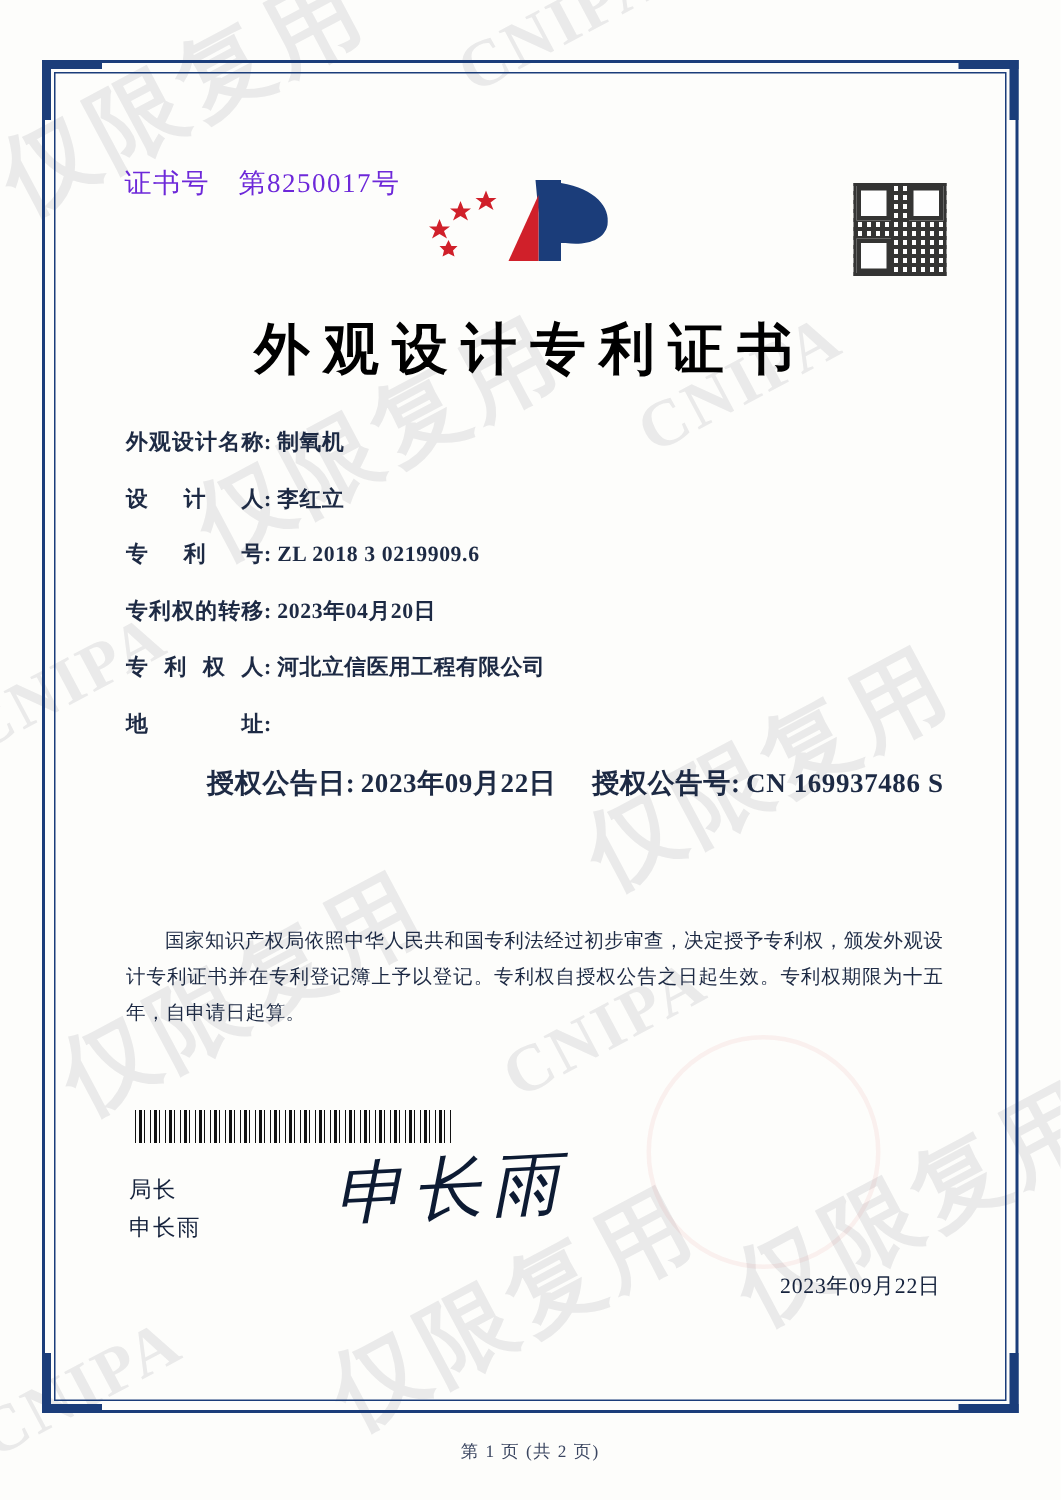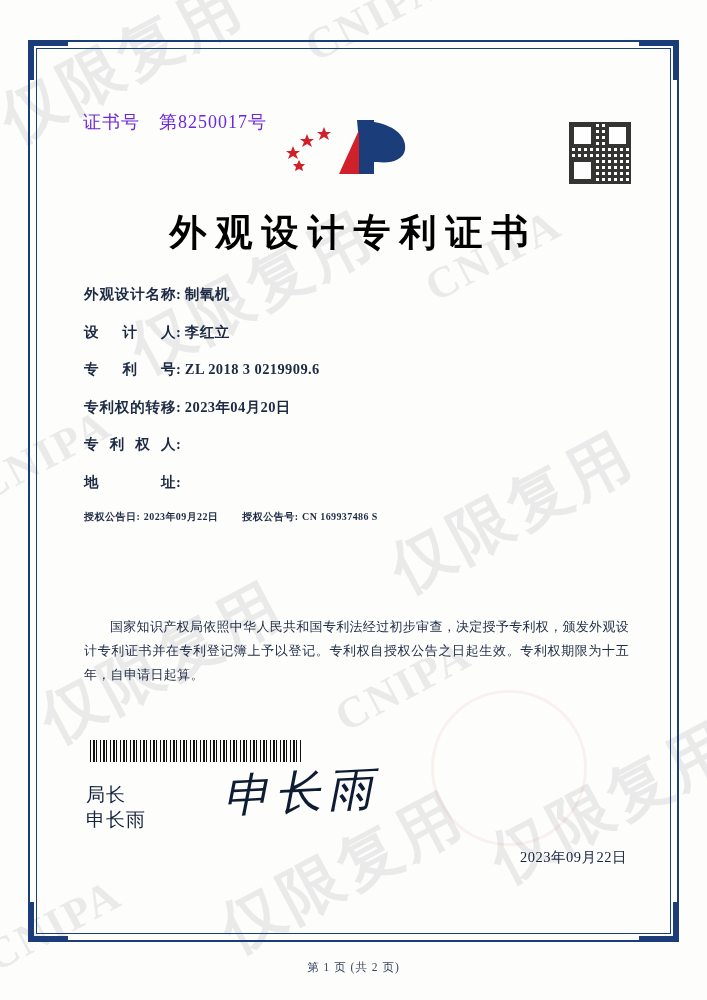--- a/index.html
+++ b/index.html
@@ -145,22 +145,22 @@
     text-align: justify;
     text-align-last: justify;
   }
   .field-value {
     margin-left: 4px;
     letter-spacing: 0.4px;
   }
   .field-row-2 {
     display: flex;
     align-items: baseline;
-    justify-content: flex-start;
-    font-size: 10px;
+    justify-content: flex-end;
+    font-size: 18px;
     color: #1d2a44;
     margin-bottom: 18.5px;
   }
   .field-row-2 .second {
     margin-left: 24px;
     display: flex;
     align-items: baseline;
   }
 
   .paras {
@@ -184,21 +184,21 @@
     background:
       repeating-linear-gradient(90deg,
         #111 0 1px, transparent 1px 3px,
         #111 3px 5px, transparent 5px 6px,
         #111 6px 7px, transparent 7px 10px);
   }
 
   .sign-block {
     position: absolute;
     left: 58px; top: 742px;
-    font-size: 19px;
+    font-size: 15px;
     color: #16233d;
     line-height: 25px;
     letter-spacing: 1px;
   }
 
   .signature {
     position: absolute;
     left: 195px; top: 722px;
     font-size: 46px;
     color: #0d1b33;
@@ -319,20 +319,21 @@
         <span class="field-value">ZL 2018 3 0219909.6</span>
       </div>
       <div class="field">
         <span class="field-label spread">专利权的转移</span>
         <span>:</span>
         <span class="field-value">2023年04月20日</span>
       </div>
       <div class="field">
         <span class="field-label spread">专 利 权 人</span>
         <span>:</span>
+        <span class="field-value">河北立信医用工程有限公司</span>
       </div>
       <div class="field">
         <span class="field-label spread">地　　　址</span>
         <span>:</span>
       </div>
 
       <div class="field-row-2">
         <span class="field-label">授权公告日</span>
         <span>:</span>
         <span class="field-value">2023年09月22日</span>

